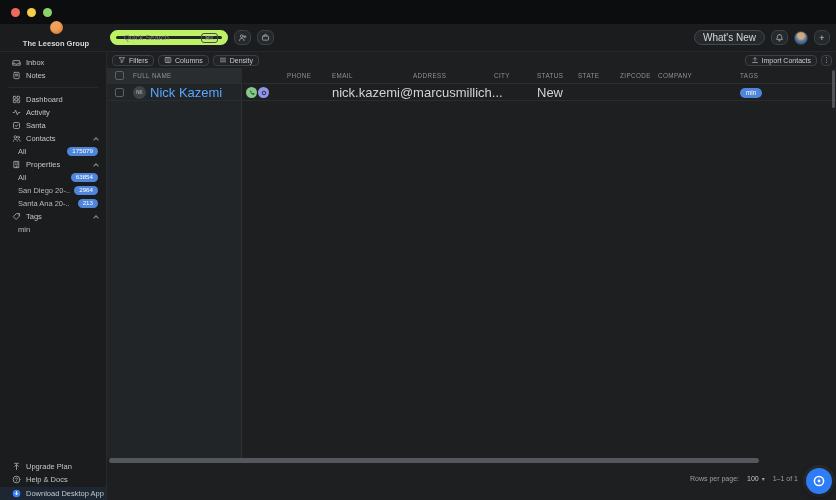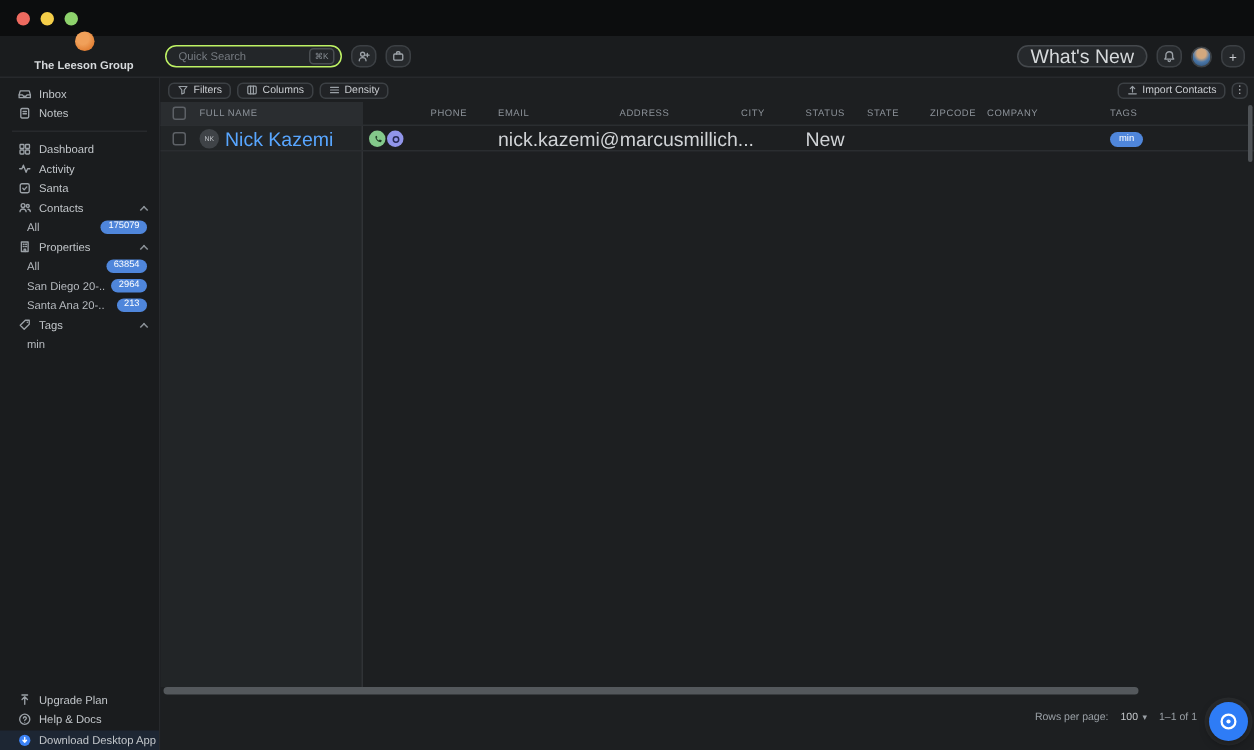--- a/index.html
+++ b/index.html
@@ -12,26 +12,26 @@
   .tl.red{ background:#ee6a5f; } .tl.yellow{ background:#f5ce49; } .tl.green{ background:#8ed26c; }
 
   
   .appheader { height:28px; background:#1a1c1e; border-bottom:1px solid #27292c; display:flex; align-items:center; padding:0 6px 0 8px; gap:6px; }
   .workspace { display:flex; align-items:center; gap:5px; width:96px; cursor:pointer;flex-direction:column; }
   .ws-avatar { width:13px; height:13px; border-radius:50%; background:radial-gradient(circle at 40% 35%, #f0a05a 0 35%, #e07a2e 80%); flex:0 0 auto; }
   .ws-name { font-size:7.5px; font-weight:bold; color:#d7dadd; white-space:nowrap; }
   .chev { width:4px; height:4px; border-right:1.1px solid #8b9197; border-bottom:1.1px solid #8b9197; display:inline-block; }
   .chev.down { transform:rotate(45deg); margin-top:-2px; }
   .chev.up { transform:rotate(-135deg); margin-top:2px; }
-  .search { width:118px; height:15px; background:#232629; border:1px solid #bef264; border-radius:8px; display:flex; align-items:center; padding:0 4px 0 8px; cursor:text; }
+  .search { width:118px; height:15px; background:#232629; border:6px solid #bef264; border-radius:8px; display:flex; align-items:center; padding:0 4px 0 8px; cursor:text; }
   .search .ph { font-size:7.5px; color:#767b81; flex:1; }
   .search .kbd { font-size:5.5px; color:#8a9096; border:1px solid #4a4e52; border-radius:3px; padding:1px 3px; }
   .iconbtn { height:15px; min-width:16px; background:#26292c; border:1px solid #3c4044; border-radius:6px; color:#b9bec3; display:flex; align-items:center; justify-content:center; padding:0 3px; cursor:pointer; }
   .spacer { flex:1; }
-  .pillbtn { height:15px; background:#26292c; border:1px solid #44484c; border-radius:8px; color:#d6d9db; font-size:13px; padding:0 8px; display:flex; align-items:center; cursor:pointer; font-family:inherit; }
+  .pillbtn { height:15px; background:#26292c; border:1px solid #44484c; border-radius:8px; color:#d6d9db; font-size:10px; padding:0 8px; display:flex; align-items:center; cursor:pointer; font-family:inherit; }
   .avatar-photo { width:14px; height:14px; border-radius:50%; background:radial-gradient(circle at 50% 32%, #d3a87e 0 30%, #4a77a8 55%, #2b4a70); border:1px solid #3c4044; cursor:pointer; }
   .plusbtn { font-size:9px; color:#c9ccd0; }
 
   
   .bodyrow { display:flex; height:448px; }
   .sidebar { width:107px; background:#1a1c1e; border-right:1px solid #27292c; position:relative; padding-top:4px; font-size:7.5px; color:#c2c6ca; }
   .sb-item { height:13px; display:flex; align-items:center; gap:5px; padding:0 8px 0 12px; cursor:pointer; }
   .sb-item svg { flex:0 0 auto; }
   .sb-item .lbl { white-space:nowrap; }
   .sb-item .chev { margin-left:auto; }

